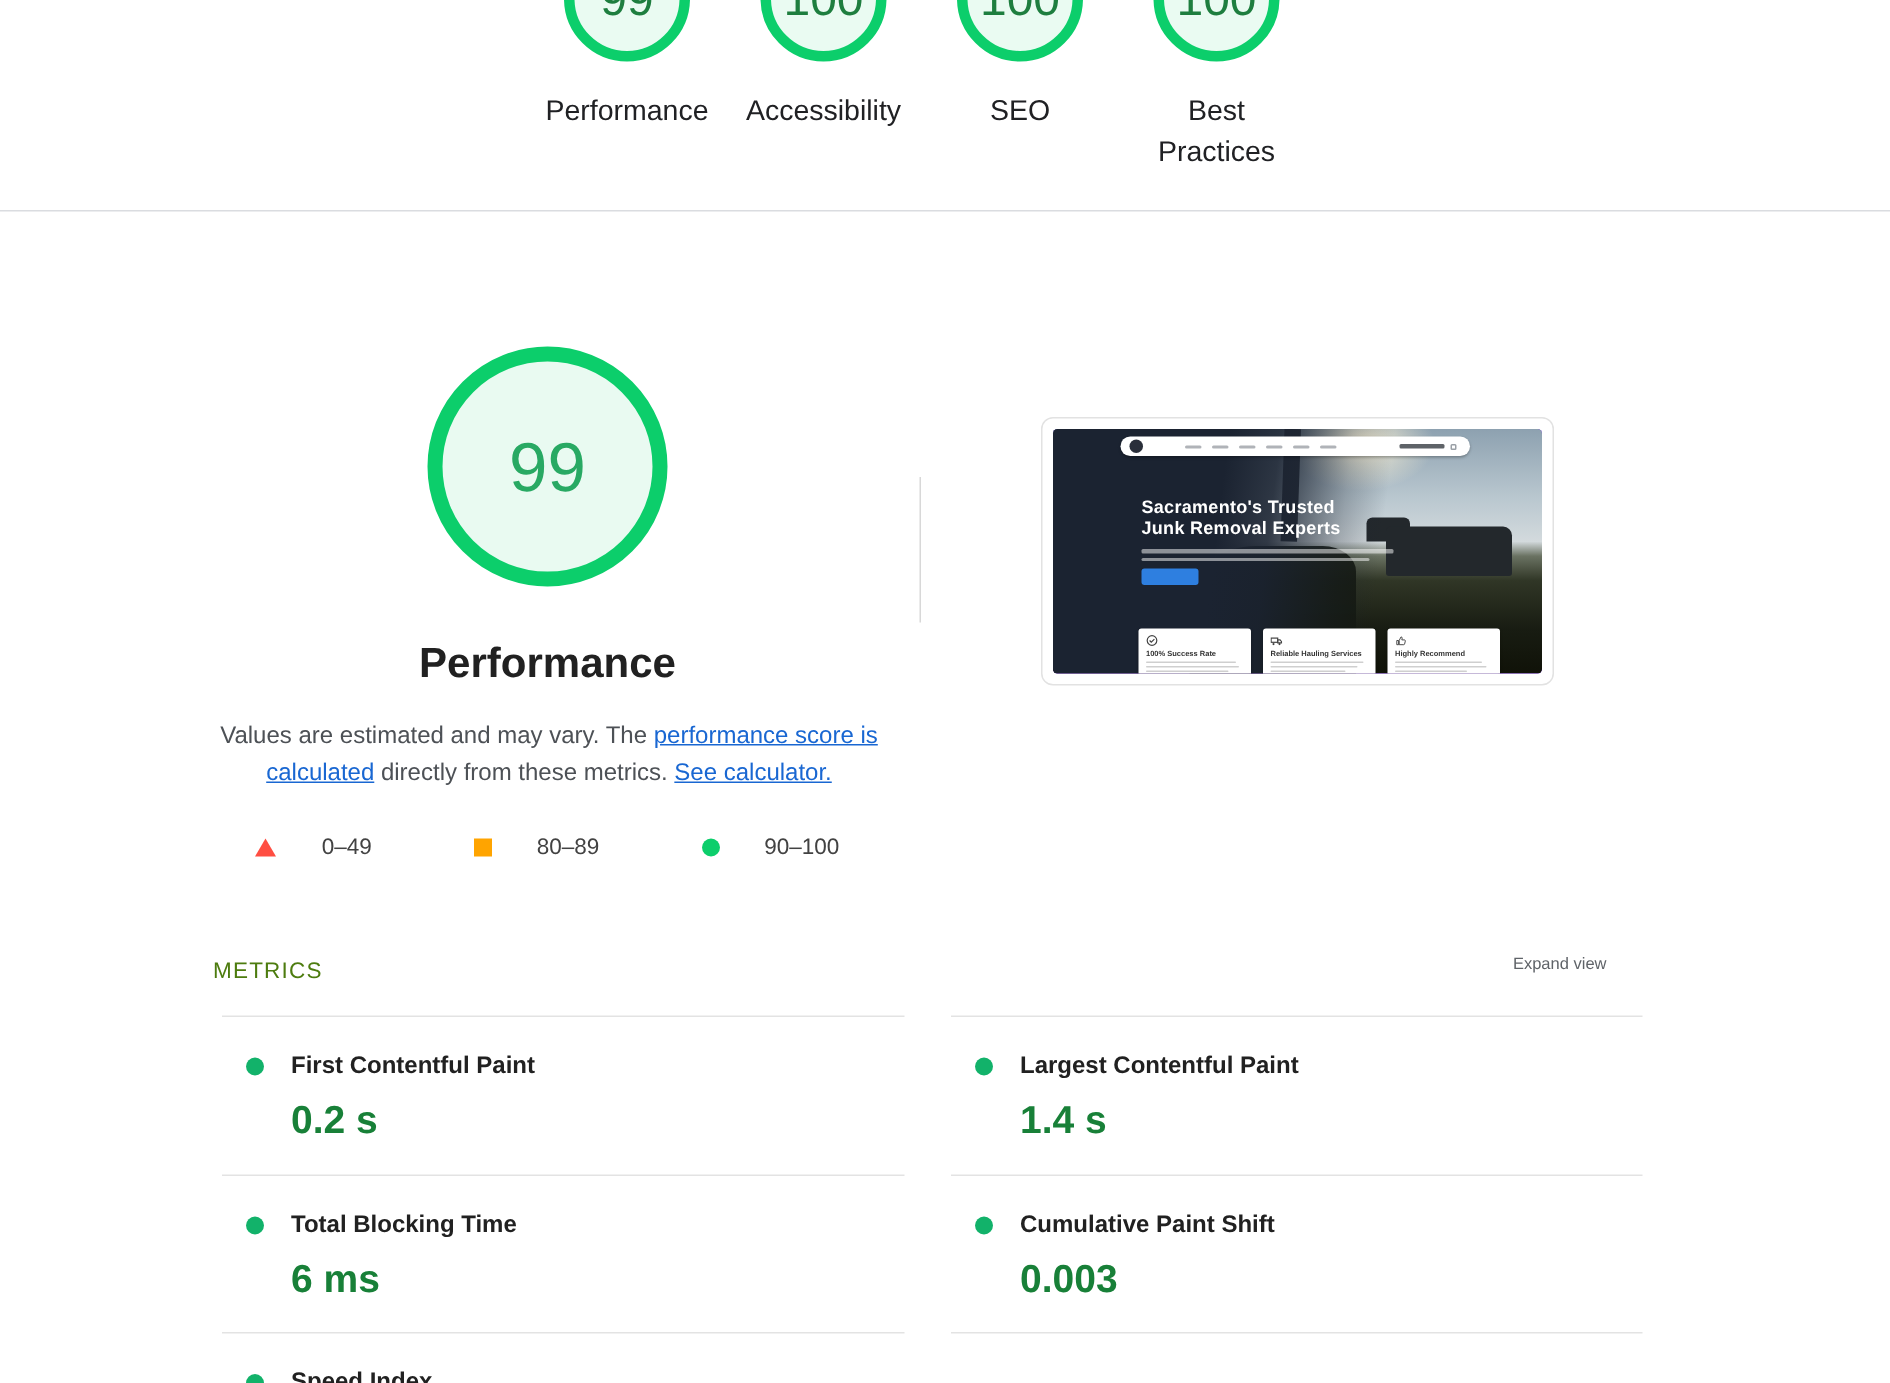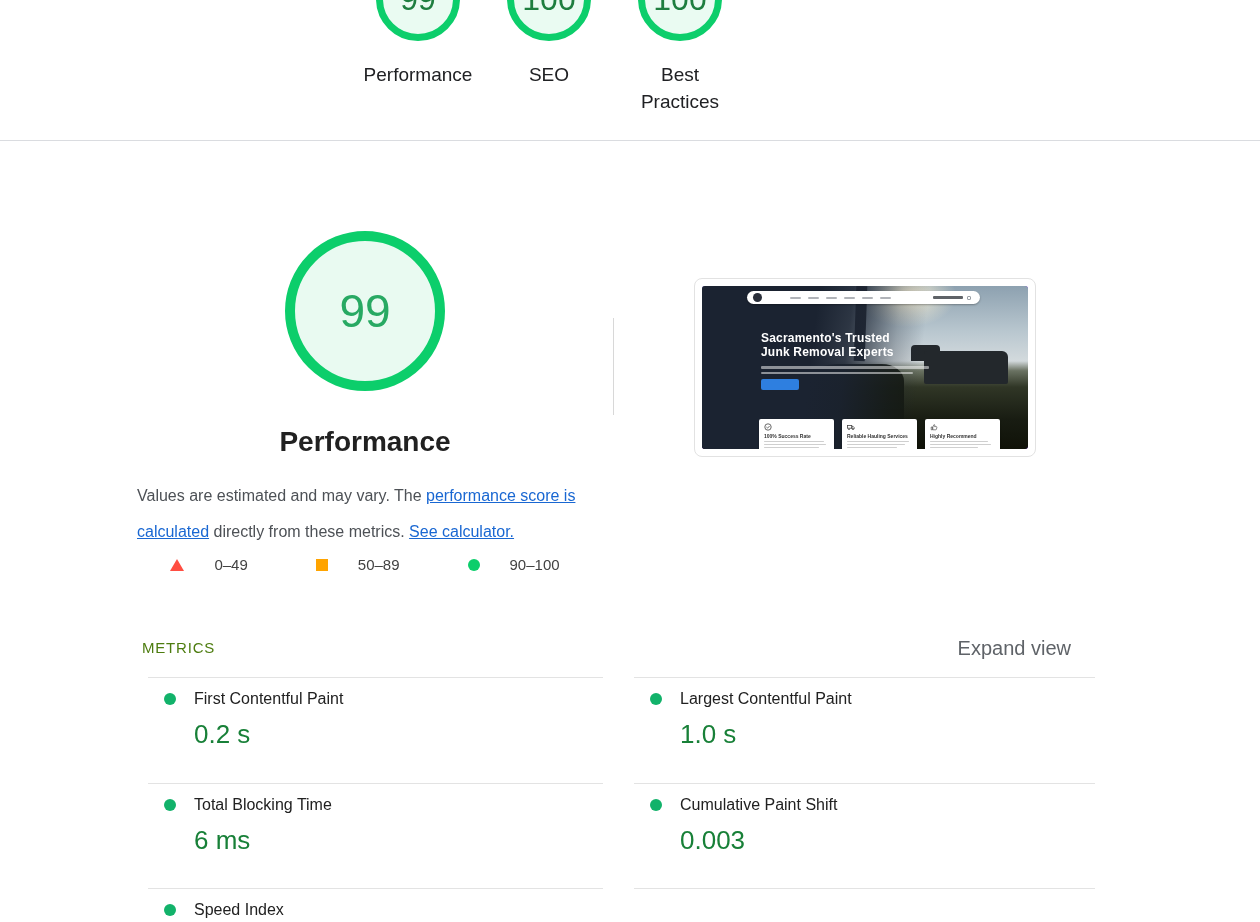--- a/index.html
+++ b/index.html
@@ -11,21 +11,21 @@
   .scores-row { position:absolute; left:363px; top:0; width:503px; display:flex; gap:21px; }
   .score-col { position:relative; width:110px; text-align:center; cursor:pointer; }
   .gauge-sm { position:absolute; left:50%; top:-43px; transform:translateX(-50%); width:84px; height:84px; border:7px solid #0cce6b; border-radius:50%; background:#eafbf2; display:flex; align-items:center; justify-content:center; }
   .gauge-sm .num { font-size:32px; color:#1e7e3f; }
   .score-label { padding-top:61px; font-size:19px; line-height:27px; color:#202124; }
 
   
   .gauge-lg { position:absolute; left:285px; top:231px; width:160px; height:160px; border:10px solid #0cce6b; border-radius:50%; background:#e9faf1; display:flex; align-items:center; justify-content:center; }
   .gauge-lg .num { font-size:46px; color:#28a963; }
   .perf-title { position:absolute; left:165px; top:426px; width:400px; text-align:center; font-size:28px; color:#212121; }
-  .perf-desc { position:absolute; left:137px; top:478px; width:458px; font-size:16px; line-height:36px; color:#4d5156; }
+  .perf-desc { position:absolute; left:137px; top:478px; width:458px; text-align:center; font-size:16px; line-height:25px; color:#4d5156; }
   .desc-link { color:#1967d2; text-decoration:underline; cursor:pointer; }
 
   .legend { position:absolute; left:135px; top:556px; width:460px; display:flex; justify-content:center; align-items:center; gap:68px; }
   .legend-item { display:flex; align-items:center; gap:30px; font-size:15px; color:#424242; }
   .tri { width:0; height:0; border-left:7px solid transparent; border-right:7px solid transparent; border-bottom:12px solid #ff4e42; }
   .sq  { width:12px; height:12px; background:#ffa400; }
   .ci  { width:12px; height:12px; border-radius:50%; background:#0cce6b; }
 
   .divider-v { position:absolute; left:613px; top:318px; width:1px; height:97px; background:#d8d8d8; }
 
@@ -57,44 +57,50 @@
 
   .t-cards { position:absolute; left:57px; top:133px; display:flex; gap:8px; }
   .t-card { width:75px; height:42px; background:#fff; border-radius:2px; padding:4px 5px; box-shadow:0 1px 2px rgba(0,0,0,.25); }
   .t-ic { display:block; width:8px; height:8px; }
   .t-ic svg { display:block; width:8px; height:8px; }
   .t-title { font-size:5px; font-weight:700; color:#333; margin-top:2px; white-space:nowrap; overflow:hidden; }
   .t-card .bar { height:1.5px; background:#cfcfcf; border-radius:1px; margin-top:1.6px; }
 
   
   .metrics-label { position:absolute; left:142px; top:639px; font-size:15px; font-weight:500; letter-spacing:.8px; color:#4d7c0f; }
-  .expand-view { position:absolute; right:189px; top:637px; font-size:20px; color:#5f6368; cursor:pointer; }
+  .expand-view { position:absolute; right:189px; top:637px; font-size:11px; color:#5f6368; cursor:pointer; }
 
   .metrics-grid { position:absolute; left:148px; top:677px; width:947px; display:grid; grid-template-columns:455px 461px; column-gap:31px; grid-template-rows:106px 105px 140px; }
-  .m-cell { border-top:1px solid #e3e3e3; padding:12px 0 0 16px; }
+  .m-cell { border-top:1px solid #e3e3e3; padding:24px 0 0 16px;font-weight:bold; }
   .m-top { display:flex; align-items:center; gap:18px; }
   .dot { width:12px; height:12px; border-radius:50%; background:#12b26a; flex:none; }
   .m-label { font-size:16px; color:#212121; }
   .m-value { margin:11px 0 0 30px; font-size:26px; color:#188038; }
 </style>
 </head>
 <body>
 
 <div class="page">
 
   <header class="scores-header">
     <div class="scores-row">
 
       <div class="score-col">
         <div class="gauge-sm">
           <span class="num">99</span>
         </div>
         <div class="score-label">Performance</div>
       </div>
 
+      <div class="score-col">
+        <div class="gauge-sm">
+          <span class="num">100</span>
+        </div>
+        <div class="score-label">Accessibility</div>
+      </div>
 
       <div class="score-col">
         <div class="gauge-sm">
           <span class="num">100</span>
         </div>
         <div class="score-label">SEO</div>
       </div>
 
       <div class="score-col">
         <div class="gauge-sm">
@@ -113,21 +119,21 @@
 
   <p class="perf-desc"><span>Values are estimated and may vary. The </span><a class="desc-link">performance score is calculated</a><span> directly from these metrics. </span><a class="desc-link">See calculator.</a></p>
 
   <div class="legend">
     <div class="legend-item">
       <span class="tri"></span>
       <span>0–49</span>
     </div>
     <div class="legend-item">
       <span class="sq"></span>
-      <span>50–89</span>
+      <span>80–89</span>
     </div>
     <div class="legend-item">
       <span class="ci"></span>
       <span>90–100</span>
     </div>
   </div>
 
   <div class="divider-v"></div>
 
   <div class="thumb-card">
@@ -215,21 +221,21 @@
         <span class="m-label">First Contentful Paint</span>
       </div>
       <div class="m-value">0.2 s</div>
     </div>
 
     <div class="m-cell">
       <div class="m-top">
         <span class="dot"></span>
         <span class="m-label">Largest Contentful Paint</span>
       </div>
-      <div class="m-value">1.0 s</div>
+      <div class="m-value">1.4 s</div>
     </div>
 
     <div class="m-cell">
       <div class="m-top">
         <span class="dot"></span>
         <span class="m-label">Total Blocking Time</span>
       </div>
       <div class="m-value">6 ms</div>
     </div>
 

